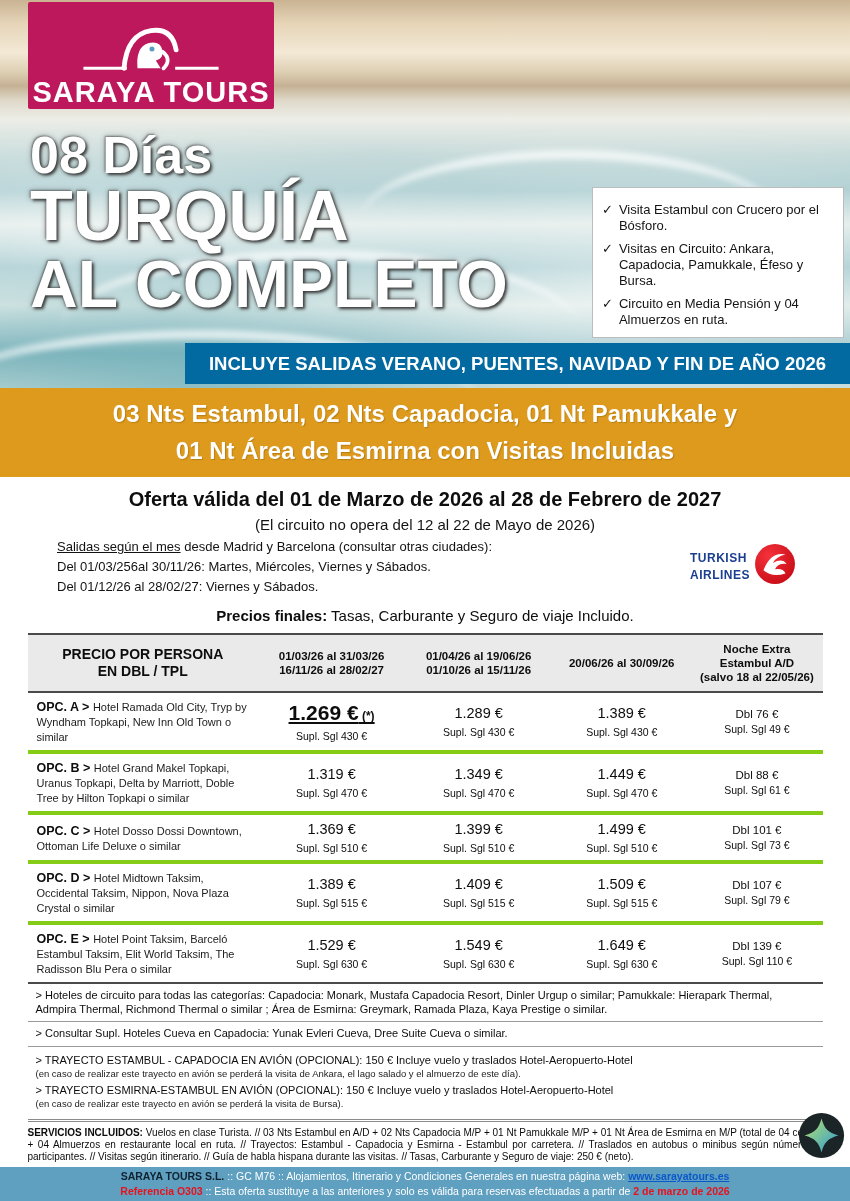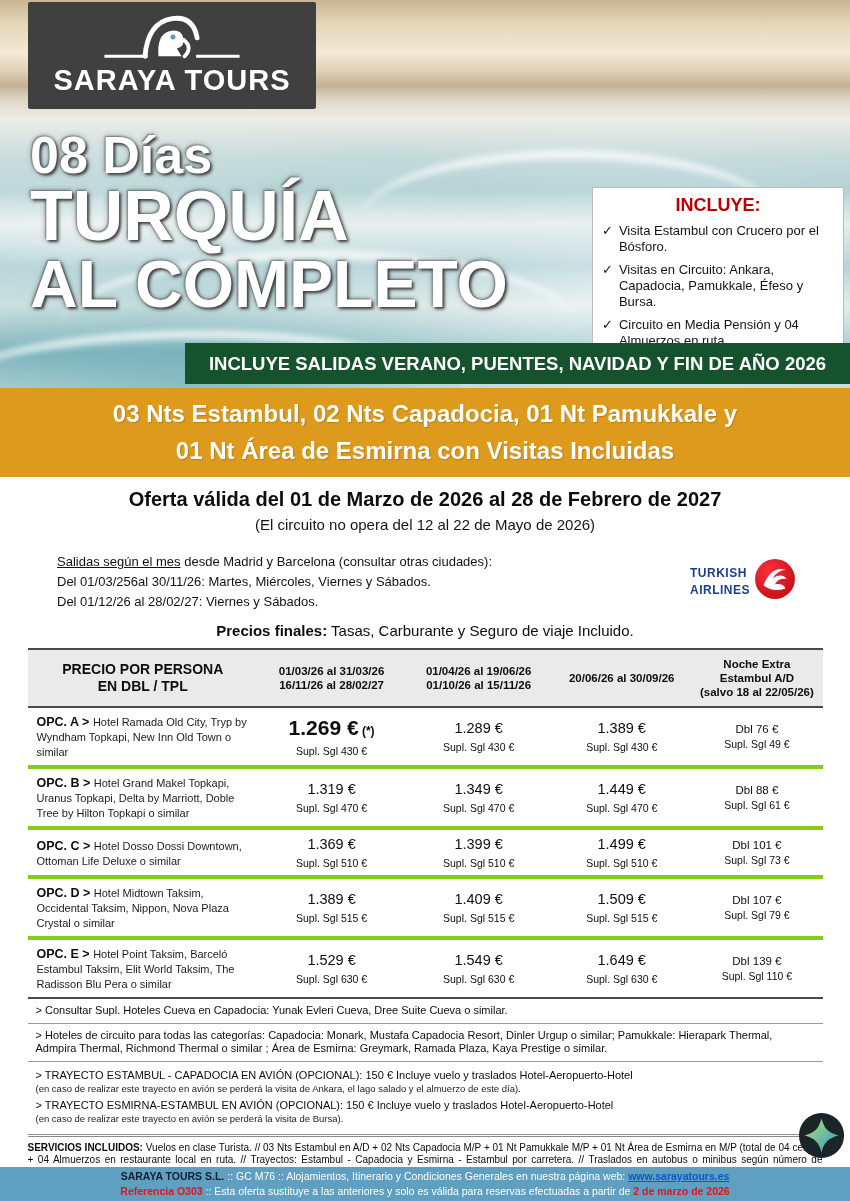--- a/index.html
+++ b/index.html
@@ -13,21 +13,21 @@
       radial-gradient(90% 55% at 75% 60%, rgba(255,255,255,.6), rgba(255,255,255,0) 62%),
       radial-gradient(70% 40% at 22% 80%, rgba(110,175,184,.65), rgba(110,175,184,0) 65%),
       radial-gradient(80% 42% at 12% 50%, rgba(255,255,255,.5), rgba(255,255,255,0) 60%),
       linear-gradient(180deg,#c9b393 0%,#e6d5b8 5%,#f3e9d6 11%,#ded0b4 15%,#c5b194 18%,#ded8c8 21%,#edeee8 25%,#c2d8d8 33%,#a5c9cd 40%,#dde9e6 47%,#94c0c6 56%,#d3e4e1 64%,#84b7bf 74%,#cfe2df 83%,#74adb6 93%,#9dc6cb 100%);
   }
   .terr { position:absolute; border-radius:50%; border-top:9px solid rgba(255,255,255,.75); filter:blur(3px); }
   .terr1 { left:360px; top:150px; width:420px; height:140px; }
   .terr2 { left:60px;  top:250px; width:520px; height:160px; }
   .terr3 { left:-80px; top:330px; width:560px; height:150px; }
 
-  .logo-box { position:absolute; left:28px; top:2px; width:288px; height:107px; background:#404040; border-radius:2px; text-align:center; padding-top:6px; }
+  .logo-box { position:absolute; left:28px; top:2px; width:246px; height:107px; background:#be185d; border-radius:2px; text-align:center; padding-top:18px; }
   .logo-text { color:#fff; font-weight:bold; font-size:29px; letter-spacing:1px; margin-top:-4px; }
 
   .hero-title { position:absolute; left:30px; top:116px; color:#fff; font-weight:bold;
     text-shadow:2px 2px 3px rgba(55,55,55,.95), -1px -1px 2px rgba(55,55,55,.55), 0 0 6px rgba(40,40,40,.4); }
   .ht1 { font-size:52px; line-height:56px;margin-top:11px; }
   .ht2 { font-size:70px; line-height:66px; }
   .ht3 { font-size:66px; line-height:70px; }
 
   .promo-box { position:absolute; left:635px; top:0; width:173px; height:170px; background:#f3ae01;
     border-radius:10px 10px 44px 44px; color:#fff; text-align:center; }
@@ -36,46 +36,46 @@
   .promo-price { font-size:45px; font-weight:bold; line-height:42px; }
   .promo-cur   { font-size:23px; font-weight:bold; }
   .promo-sub   { font-size:28px; font-weight:bold; margin-top:4px; }
 
   .includes-box { position:absolute; left:592px; top:187px; width:252px; background:#fff; border:1px solid #bcbcbc; padding:7px 9px 9px; }
   .includes-title { color:#c00000; font-weight:bold; font-size:18px; text-align:center; margin-bottom:5px; }
   .includes-box ul { list-style:none; }
   .includes-box li { display:flex; font-size:13px; color:#141414; line-height:16px; margin-top:7px; }
   .includes-box .chk { margin-right:6px; font-size:13px; }
 
-  .red-banner { position:absolute; left:185px; top:343px; width:665px; height:41px; background:#14532d;
+  .red-banner { position:absolute; left:185px; top:343px; width:665px; height:41px; background:#0369a1;
     color:#fff; font-weight:bold; font-size:18.5px; text-align:center; line-height:41px; }
   .gold-band { position:absolute; left:0; top:388px; width:850px; height:89px; background:#dd9a1d;
     color:#fff; font-weight:bold; font-size:24px; text-align:center; padding-top:7px; line-height:37px;
     text-shadow:1px 1px 1px rgba(120,80,0,.35); }
 
   
   .offer-validity { text-align:center; font-weight:bold; font-size:20px; line-height:25px; margin-top:10px; color:#0d0d0d; }
   .offer-sub { text-align:center; font-size:15px; line-height:19px; margin-top:3px; color:#151515; }
-  .salidas-row { position:relative; margin:18px 0 0 57px; font-size:13px; line-height:20px; color:#121212; width:600px; }
+  .salidas-row { position:relative; margin:3px 0 0 57px; font-size:13px; line-height:20px; color:#121212; width:600px; }
   .u { text-decoration:underline; }
   .airline-logo { position:absolute; left:633px; top:6px; display:flex; align-items:center; }
   .airline-name { color:#1b3e90; font-weight:bold; font-size:12px; line-height:17px; letter-spacing:.5px; margin-right:4px; text-align:left; }
   .precios-line { text-align:center; font-size:15px; line-height:19px; margin-top:9px; color:#0d0d0d; }
 
   
   table.price-table { width:795px; margin:8px auto 0; border-collapse:collapse; table-layout:fixed; }
   .price-table th { background:#eaeaea; border-top:2px solid #4a4a4a; border-bottom:2px solid #4a4a4a;
     font-size:11.5px; line-height:14px; padding:7px 3px; white-space:pre-line; vertical-align:middle; color:#0d0d0d; }
   .price-table th:first-child { font-size:14px; line-height:17px; }
   .price-table td { border-bottom:4px solid #84cc16; padding:6px 6px; text-align:center; vertical-align:middle; color:#0d0d0d; }
   .opt-cell { text-align:left !important; padding-left:9px !important; line-height:14px; }
   .opc { font-weight:bold; font-size:12.5px; }
   .hotels { font-size:11px; color:#1c1c1c; }
   .pr { font-size:14.5px; }
-  td.big .pr { font-size:21px; font-weight:bold; }
+  td.big .pr { font-size:21px; font-weight:bold;text-decoration:underline; }
   .star { font-size:12px; font-weight:bold; }
   .supl { font-size:10.5px; margin-top:5px; }
   .extra .pr2 { font-size:11.5px; }
   .extra .supl2 { font-size:10.5px; margin-top:3px; }
   tr.last-opt td { border-bottom:2px solid #4a4a4a; }
   td.note { text-align:left; font-size:11px; line-height:13.5px; padding:5px 8px; border-bottom:1.5px solid #9a9a9a; }
   td.note .nsmall { font-size:9.5px; line-height:11.5px; color:#222; margin:1px 0 4px; }
   td.note .nmain { margin-top:2px; }
   tr.table-end td { border-bottom:3px double #8a8a8a; }
 
@@ -120,21 +120,20 @@
     </div>
 
     <div class="hero-title">
       <div class="ht1">08 Días</div>
       <div class="ht2">TURQUÍA</div>
       <div class="ht3">AL COMPLETO</div>
     </div>
 
 
     <div class="includes-box">
-      <div class="includes-title">INCLUYE:</div>
       <ul>
           <li>
             <span class="chk">✓</span>
             <span>Visita Estambul con Crucero por el Bósforo.</span>
           </li>
           <li>
             <span class="chk">✓</span>
             <span>Visitas en Circuito: Ankara, Capadocia, Pamukkale, Éfeso y Bursa.</span>
           </li>
           <li>
@@ -292,24 +291,24 @@
           <td>
             <div class="pr">1.649 €</div>
             <div class="supl">Supl. Sgl 630 €</div>
           </td>
           <td class="extra">
             <div class="pr2">Dbl 139 €</div>
             <div class="supl2">Supl. Sgl 110 €</div>
           </td>
         </tr>
         <tr>
+          <td class="note" colspan="5">&gt; Hoteles de circuito para todas las categorías: Capadocia: Monark, Mustafa Capadocia Resort, Dinler Urgup o similar; Pamukkale: Hierapark Thermal, Admpira Thermal, Richmond Thermal o similar ; Área de Esmirna: Greymark, Ramada Plaza, Kaya Prestige o similar.</td>
+        </tr>
+        <tr>
           <td class="note" colspan="5">&gt; Consultar Supl. Hoteles Cueva en Capadocia: Yunak Evleri Cueva, Dree Suite Cueva o similar.</td>
-        </tr>
-        <tr>
-          <td class="note" colspan="5">&gt; Hoteles de circuito para todas las categorías: Capadocia: Monark, Mustafa Capadocia Resort, Dinler Urgup o similar; Pamukkale: Hierapark Thermal, Admpira Thermal, Richmond Thermal o similar ; Área de Esmirna: Greymark, Ramada Plaza, Kaya Prestige o similar.</td>
         </tr>
         <tr class="table-end">
           <td class="note" colspan="5">
             <div class="nmain">&gt; TRAYECTO ESTAMBUL - CAPADOCIA EN AVIÓN (OPCIONAL): 150 € Incluye vuelo y traslados Hotel-Aeropuerto-Hotel</div>
             <div class="nsmall">(en caso de realizar este trayecto en avión se perderá la visita de Ankara, el lago salado y el almuerzo de este día).</div>
             <div class="nmain">&gt; TRAYECTO ESMIRNA-ESTAMBUL EN AVIÓN (OPCIONAL): 150 € Incluye vuelo y traslados Hotel-Aeropuerto-Hotel</div>
             <div class="nsmall">(en caso de realizar este trayecto en avión se perderá la visita de Bursa).</div>
           </td>
         </tr>
       </tbody>

